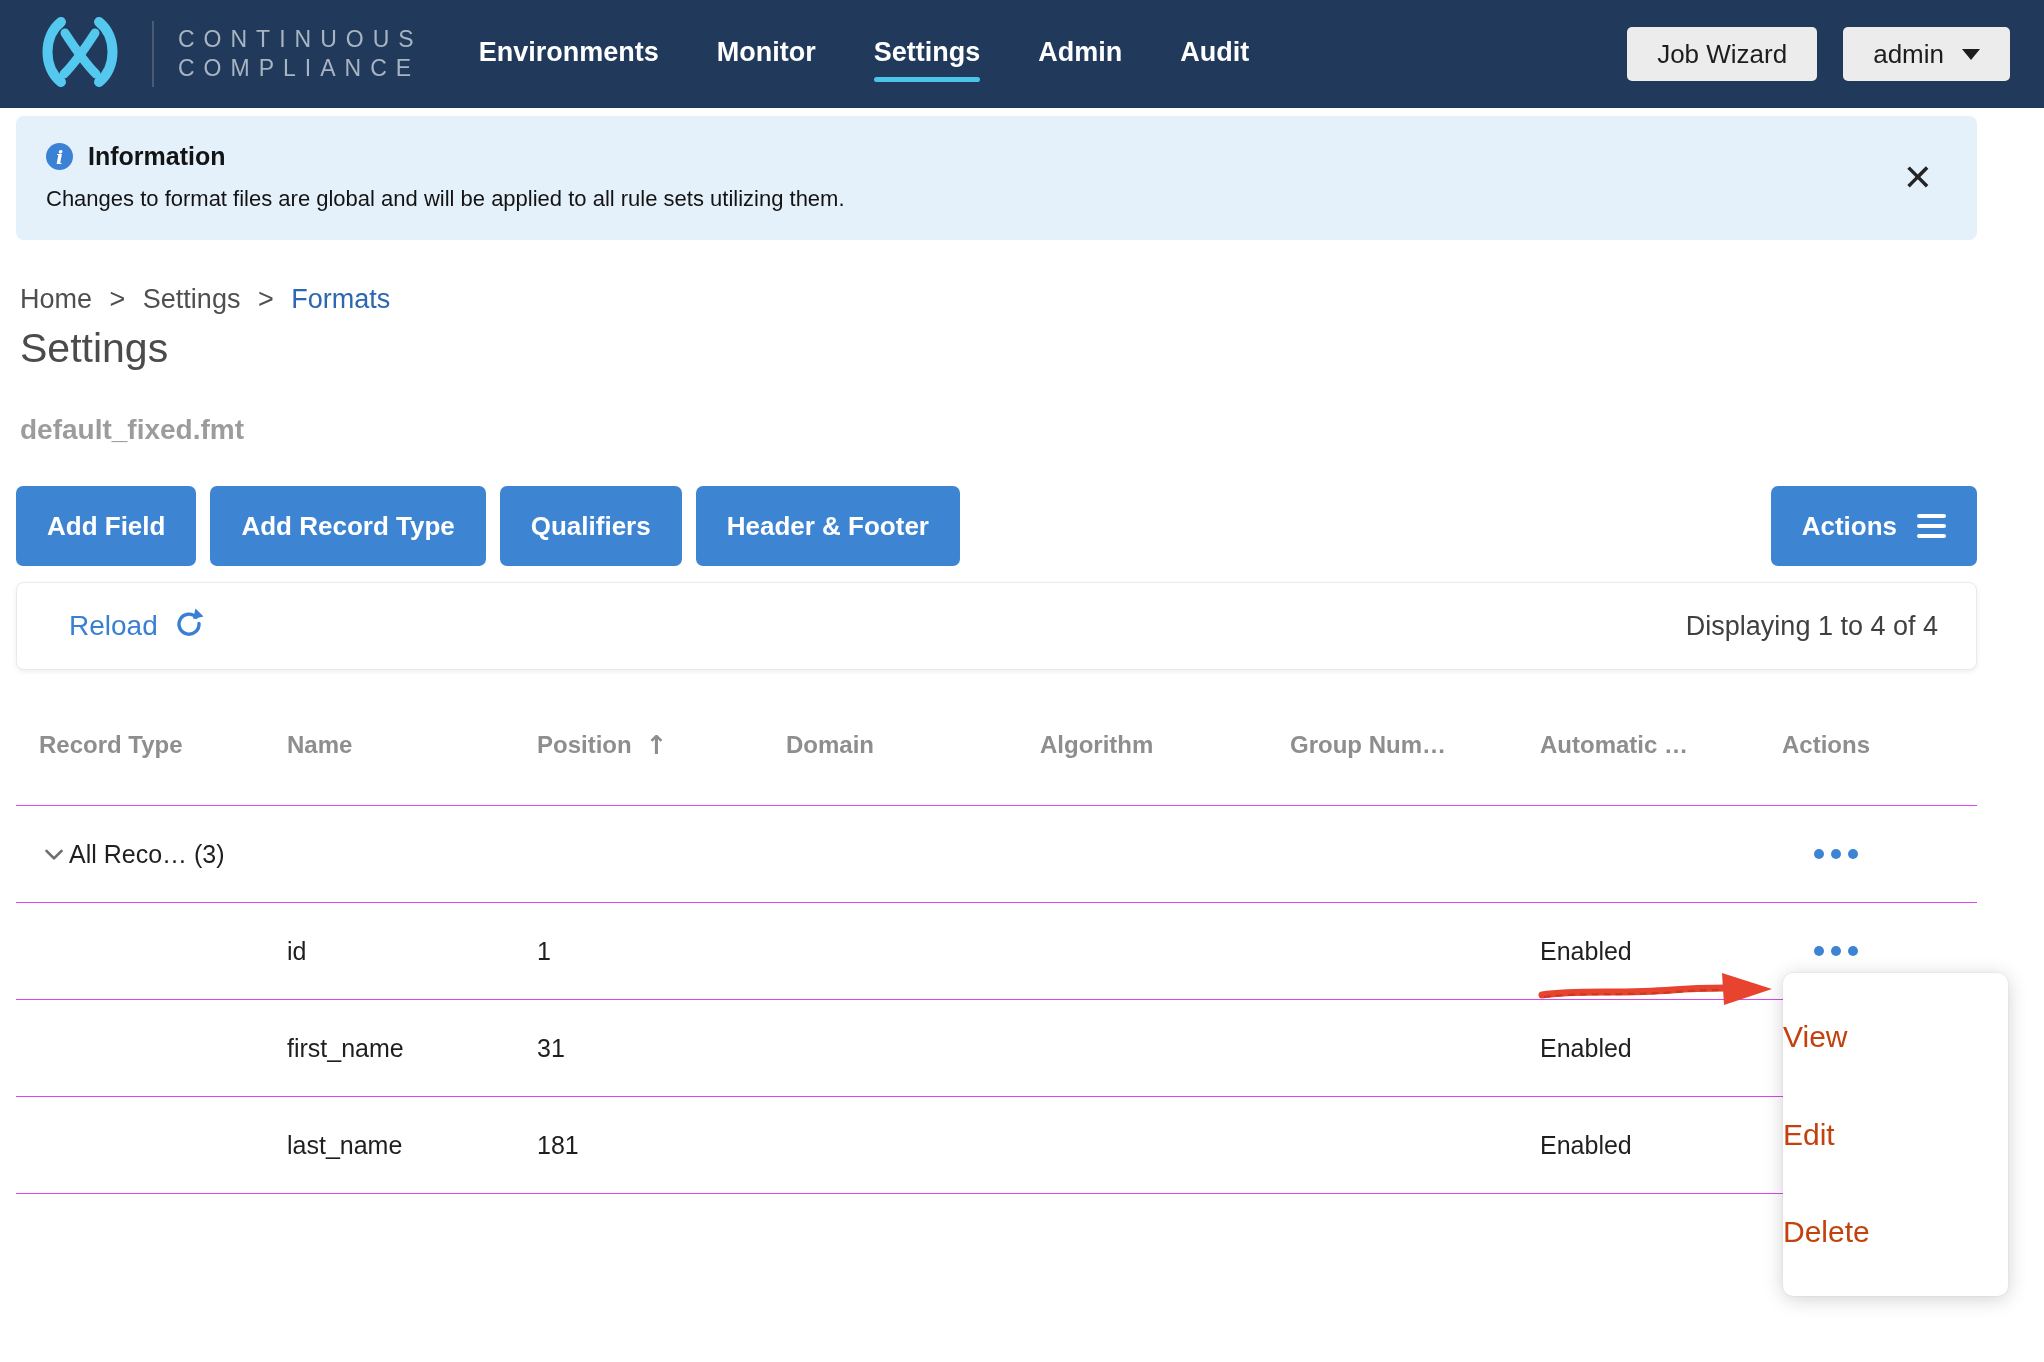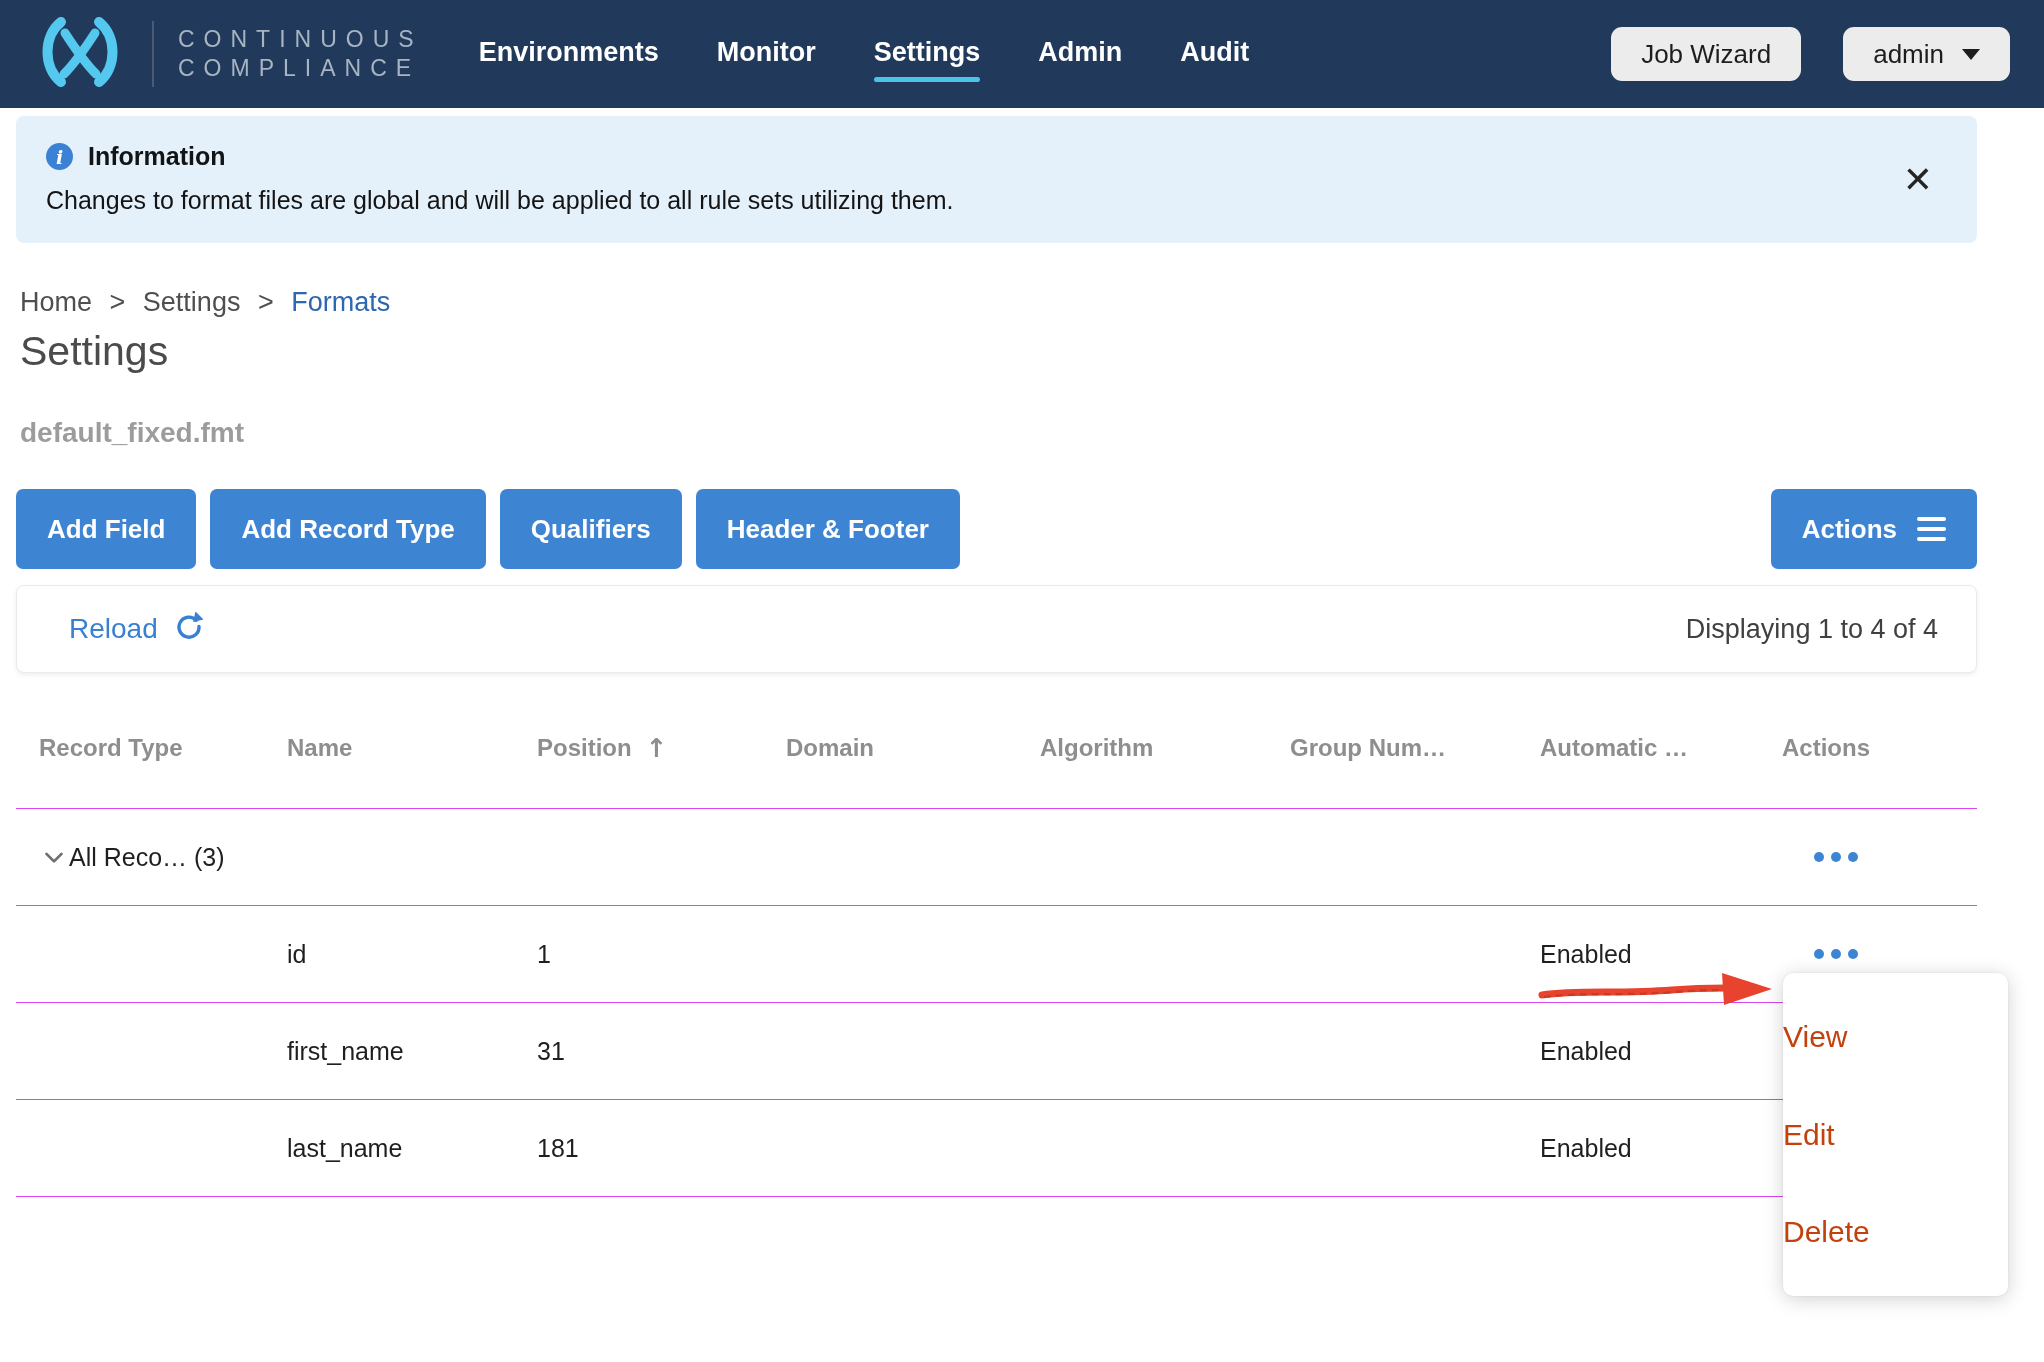--- a/index.html
+++ b/index.html
@@ -8,31 +8,31 @@
 
   
   .navbar { display:flex; align-items:center; height:108px; background:#213a5c; padding:0 34px 0 30px; }
   .logo { display:flex; align-items:center; cursor:pointer; }
   .nav-divider { width:2px; height:66px; background:#4b5b74; margin:0 24px 0 22px; }
   .brand { color:#a9b4c2; font-size:23px; letter-spacing:9px; line-height:29px; font-weight:400; white-space:nowrap; }
   .nav-items { display:flex; margin-left:56px; gap:58px; align-items:center; }
   .nav-item { position:relative; color:#ffffff; font-size:27px; font-weight:600; padding:10px 0 14px; cursor:pointer; white-space:nowrap; }
   .nav-item.active::after { content:""; position:absolute; left:0; right:0; bottom:0; height:5px; background:#4cc4ea; border-radius:3px; }
   .navbar-right { margin-left:auto; display:flex; gap:26px; align-items:center; }
-  .pill-btn { background:#ececec; border:none; border-radius:11px; height:54px; padding:0 30px; font-size:26px;
-              color:#1d1d1d; display:flex; align-items:center; gap:18px; cursor:pointer; font-family:inherit; font-weight:500;margin-left:16px; }
+  .pill-btn { background:#ececec; border:none; border-radius:5px; height:54px; padding:0 30px; font-size:26px;
+              color:#1d1d1d; display:flex; align-items:center; gap:18px; cursor:pointer; font-family:inherit; font-weight:500; }
   .caret-down { width:0; height:0; border-left:9px solid transparent; border-right:9px solid transparent; border-top:11px solid #1d1d1d; }
 
   
   .banner { position:relative; margin:8px 67px 0 16px; background:#e4f0fa; border-radius:8px; padding:26px 110px 28px 30px; }
   .banner-title-row { display:flex; align-items:center; gap:15px; }
   .banner-title { font-size:25px; font-weight:700; color:#141414; }
   .info-icon { width:27px; height:27px; border-radius:50%; background:#3b82d6; color:#ffffff; display:flex; align-items:center;
                justify-content:center; font-size:19px; font-weight:700; font-family:"DejaVu Serif",serif; font-style:italic; }
-  .banner-message { margin-top:15px; font-size:25px; color:#141414; }
+  .banner-message { margin-top:15px; font-size:22px; color:#141414; }
   .banner-close { position:absolute; right:44px; top:50%; transform:translateY(-50%); font-size:36px; color:#242424;
                   background:none; border:none; cursor:pointer; line-height:1; font-family:inherit; }
 
   
   .content { margin:0 67px 0 16px; }
   .breadcrumb { margin-top:44px; padding-left:4px; font-size:27px; color:#4f4f4f; }
   .breadcrumb .crumb { cursor:pointer; }
   .breadcrumb .sep { margin:0 10px; }
   .breadcrumb .link { color:#2c67b1;text-align:center; }
   .page-title { margin-top:10px; padding-left:4px; font-size:41px; font-weight:400; color:#4b4b4b; }

